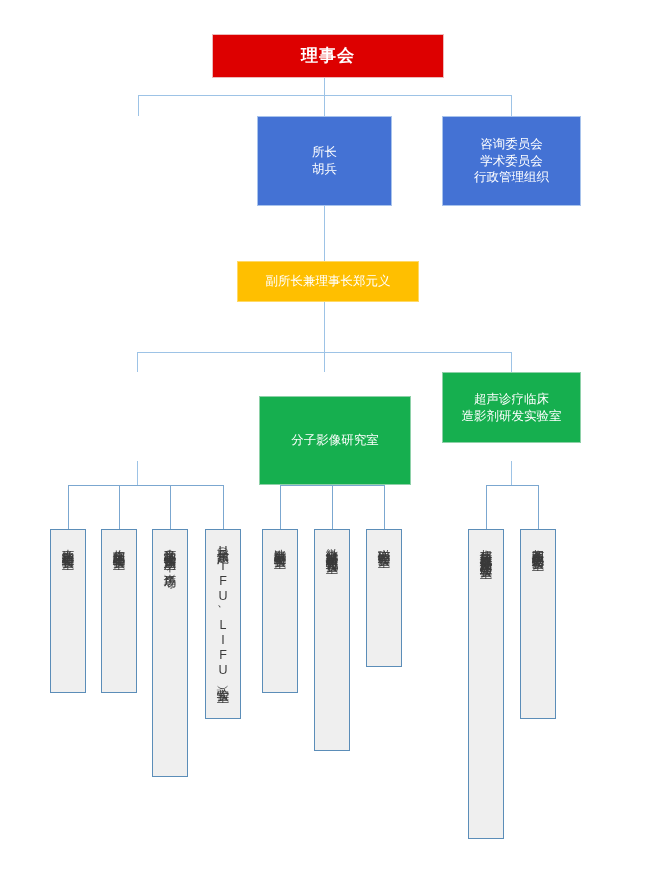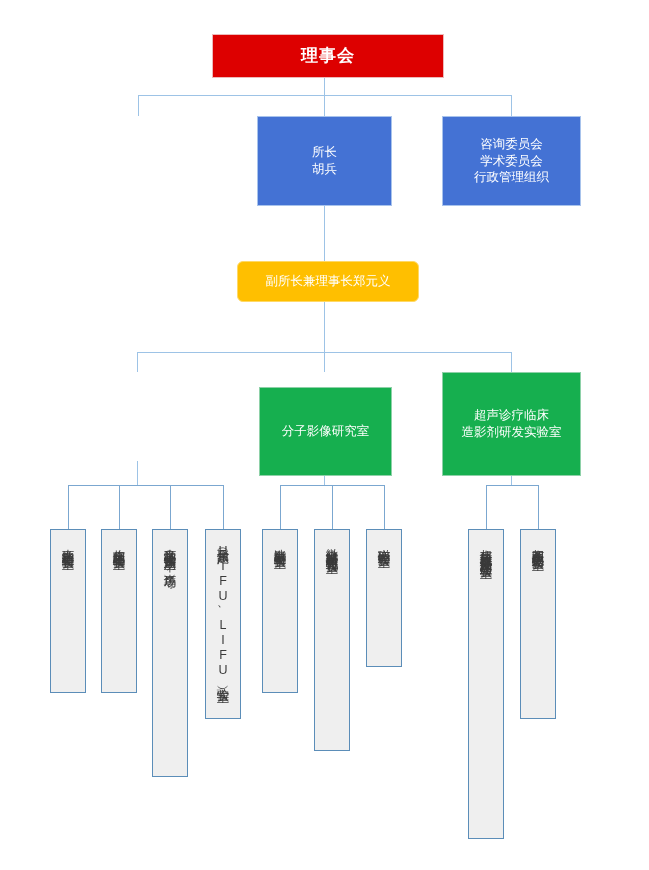--- a/index.html
+++ b/index.html
@@ -145,30 +145,30 @@
       <span>所长</span>
       <span>胡兵</span>
     </div>
 
     <div class="node node-blue" style="left:442px; top:116px; width:139px; height:90px; flex-direction:column;">
       <span>咨询委员会</span>
       <span>学术委员会</span>
       <span>行政管理组织</span>
     </div>
 
-    <div class="node node-amber" style="left:237px; top:261px; width:182px; height:41px;border-radius:6px;">
+    <div class="node node-amber" style="left:237px; top:261px; width:182px; height:41px;">
       <span>副所长兼理事长郑元义</span>
     </div>
 
 
-    <div class="node node-green" style="left:259px; top:387px; width:133px; height:89px; flex-direction:column;">
+    <div class="node node-green" style="left:259px; top:396px; width:152px; height:89px; flex-direction:column;">
       <span>分子影像研究室</span>
     </div>
 
-    <div class="node node-green" style="left:442px; top:372px; width:139px; height:104px; flex-direction:column;">
+    <div class="node node-green" style="left:442px; top:372px; width:139px; height:71px; flex-direction:column;">
       <span>超声诊疗临床</span>
       <span>造影剂研发实验室</span>
     </div>
 
     <div class="node node-leaf" style="left:50px; top:529px; width:36px; height:164px;">
       <span class="vtext">声学造影检测实验室</span>
     </div>
 
     <div class="node node-leaf" style="left:101px; top:529px; width:36px; height:164px;">
       <span class="vtext">临床应用基础实验室</span>

